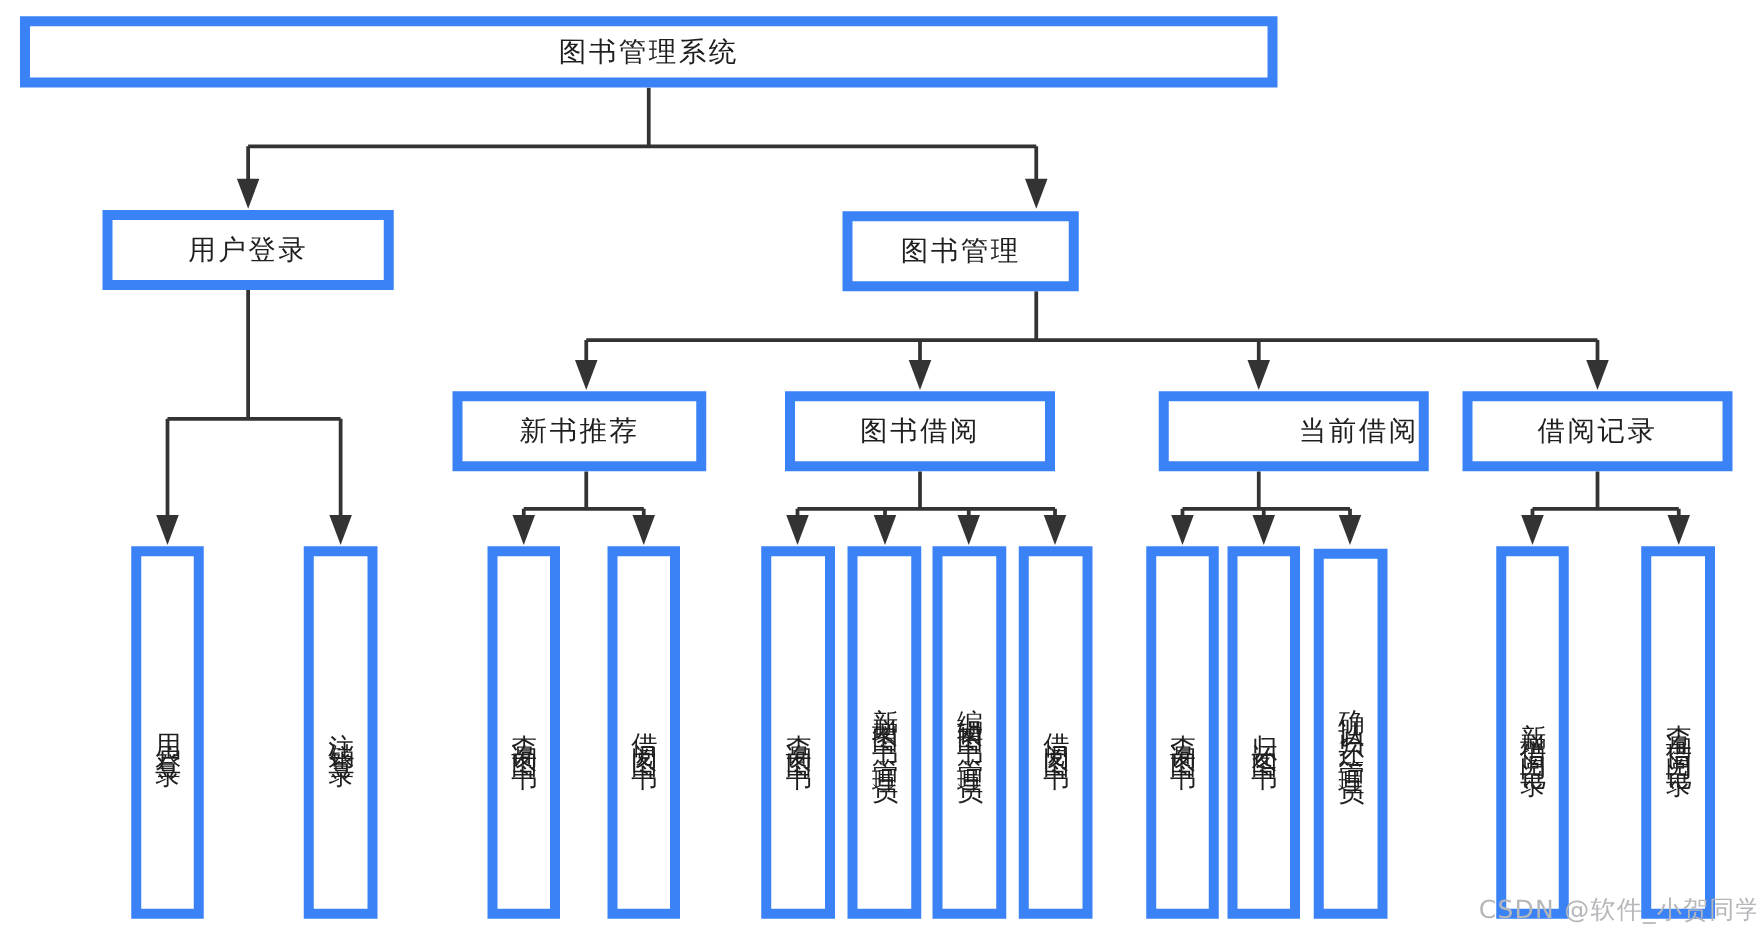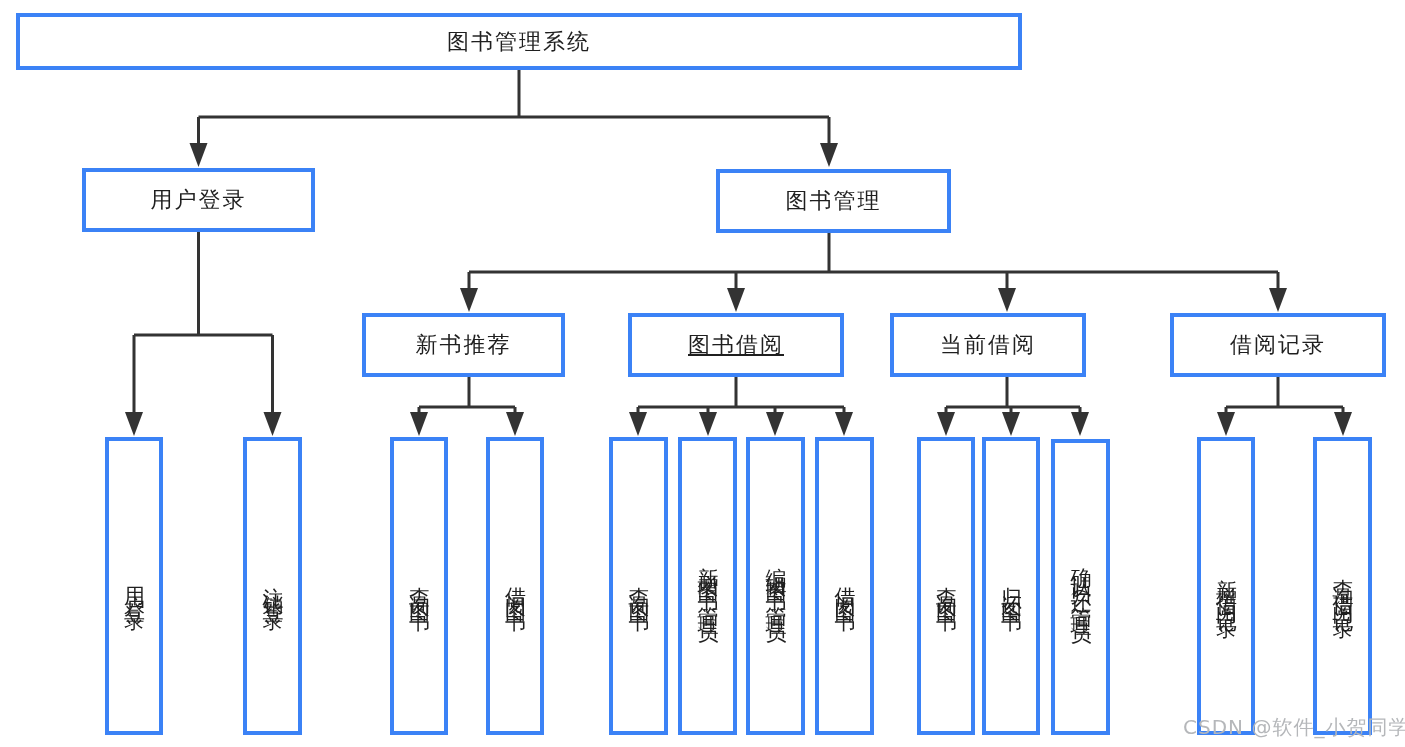--- a/index.html
+++ b/index.html
@@ -17,21 +17,21 @@
   }
   .connectors {
     position: absolute;
     left: 0;
     top: 0;
     z-index: 1;
   }
   .node {
     position: absolute;
     box-sizing: border-box;
-    border: 4px solid #3b82f6;
+    border: 8px solid #3b82f6;
     background: #ffffff;
     display: flex;
     align-items: center;
     justify-content: center;
     color: #1f1f1f;
     z-index: 2;
   }
   .hnode {
     font-size: 22px;
     letter-spacing: 2px;
@@ -101,31 +101,31 @@
     </g>
   </svg>
 
   <div class="node hnode" style="left:16px; top:13px; width:1006px; height:57px;">
     <span>图书管理系统</span>
   </div>
 
   <div class="node hnode" style="left:82px; top:168px; width:233px; height:64px;">
     <span>用户登录</span>
   </div>
-  <div class="node hnode" style="left:716px; top:169px; width:235px; height:64px;">
+  <div class="node hnode" style="left:674px; top:169px; width:189px; height:64px;">
     <span>图书管理</span>
   </div>
 
   <div class="node hnode" style="left:362px; top:313px; width:203px; height:64px;">
     <span>新书推荐</span>
   </div>
-  <div class="node hnode" style="left:628px; top:313px; width:216px; height:64px;text-decoration:underline;">
+  <div class="node hnode" style="left:628px; top:313px; width:216px; height:64px;">
     <span>图书借阅</span>
   </div>
-  <div class="node hnode" style="left:890px; top:313px; width:196px; height:64px;">
+  <div class="node hnode" style="left:927px; top:313px; width:216px; height:64px;justify-content:flex-end;">
     <span>当前借阅</span>
   </div>
   <div class="node hnode" style="left:1170px; top:313px; width:216px; height:64px;">
     <span>借阅记录</span>
   </div>
 
   <div class="node leaf" style="left:105px; top:437px; width:58px; height:298px;">
     <span>用户登录</span>
   </div>
   <div class="node leaf" style="left:243px; top:437px; width:59px; height:298px;">

